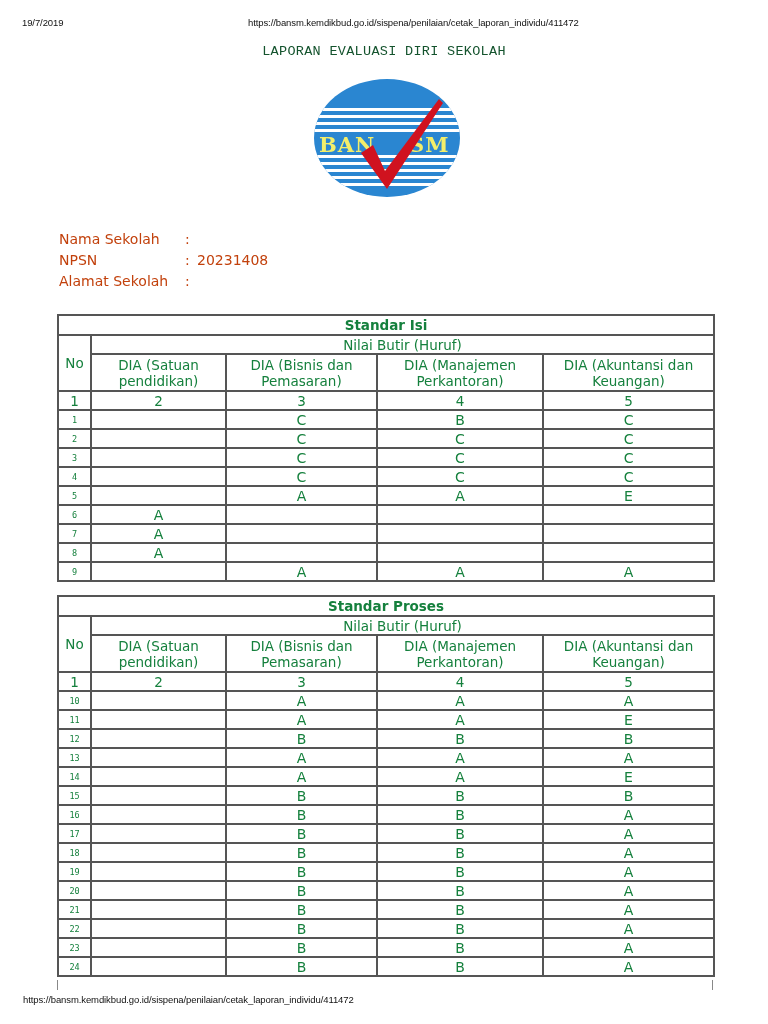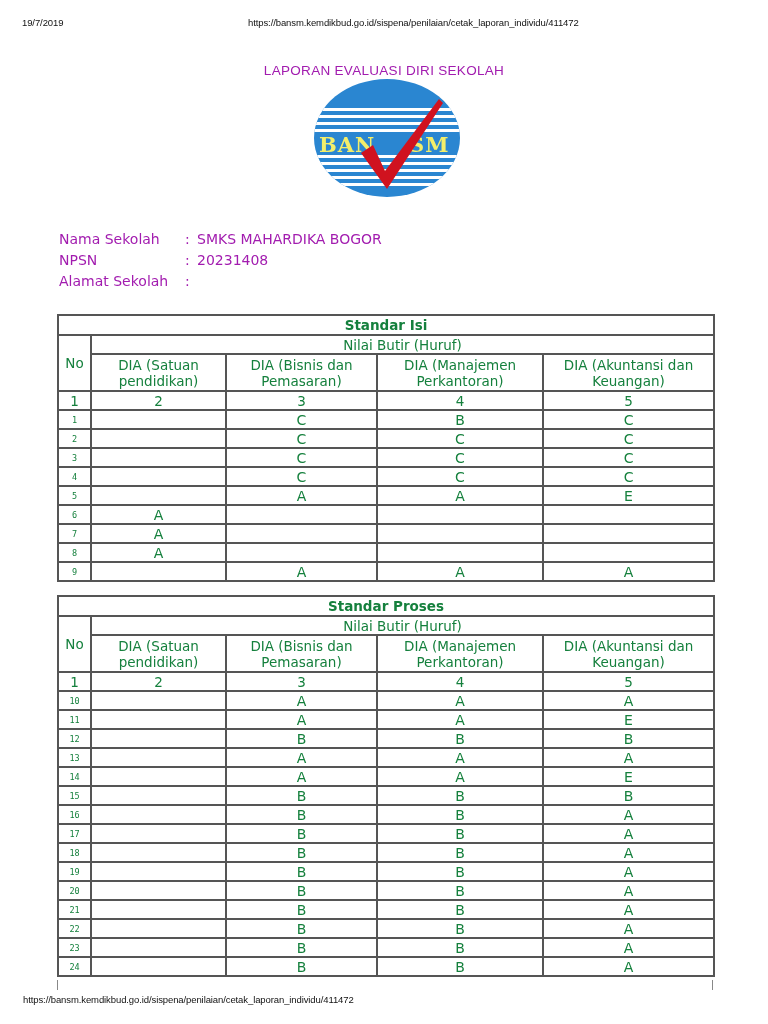--- a/index.html
+++ b/index.html
@@ -10,28 +10,28 @@
       position: absolute; font-family: "Liberation Sans", sans-serif;
       font-size: 9.5px; color: #111; letter-spacing: -0.1px;
     }
     .hdr-date { left: 22px; top: 17px; }
     .hdr-url  { left: 248px; top: 17px; }
     .ftr-url  { left: 23px; top: 994px; }
     .ftr-page { left: 716px; top: 1032px; }
 
     .doc-title {
       position: absolute; left: 0; width: 768px; top: 44px; text-align: center;
-      font-family: Liberation Sans, sans-serif; font-size: 13.5px; letter-spacing: 0.3px; color: #a21caf; margin-top: 19px;
+      font-family: Liberation Mono, monospace; font-size: 13.5px; letter-spacing: 0.3px; color: #14532d;
     }
 
     .logo { position: absolute; left: 313px; top: 79px; width: 148px; height: 120px; }
 
     .school-info {
       position: absolute; left: 59px; top: 229px;
-      font-size: 14px; line-height: 21px; color: #a21caf;
+      font-size: 14px; line-height: 21px; color: #c2410c;
     }
     .info-row { display: flex; white-space: nowrap; }
     .info-label { width: 126px; }
     .info-sep { width: 12px; }
 
     table.std {
       position: absolute; left: 57px; width: 656px;
       border-collapse: collapse; table-layout: fixed;
       font-size: 13.5px; color: #15803d;
     }
@@ -87,21 +87,20 @@
     <text x="96" y="73" font-family="DejaVu Serif, serif" font-weight="bold" font-size="21" fill="#f3ee6a" letter-spacing="1">SM</text>
 
     <path d="M48 74 L60 66 L72 92 L126 20 L130 24 L74 110 Z" fill="#d0121f"></path>
   </svg>
 </div>
 
 <div class="school-info">
   <div class="info-row">
     <span class="info-label">Nama Sekolah</span>
     <span class="info-sep">:</span>
-    <span class="info-value">SMKS MAHARDIKA BOGOR</span>
   </div>
   <div class="info-row">
     <span class="info-label">NPSN</span>
     <span class="info-sep">:</span>
     <span class="info-value">20231408</span>
   </div>
   <div class="info-row">
     <span class="info-label">Alamat Sekolah</span>
     <span class="info-sep">:</span>
   </div>

